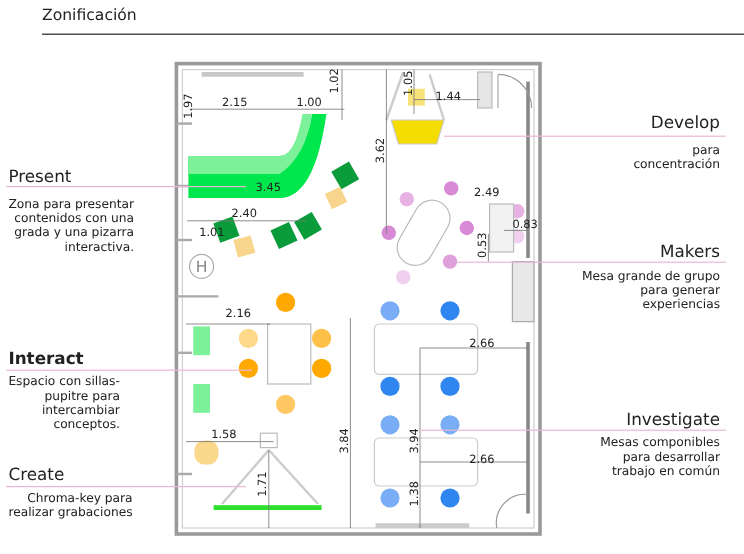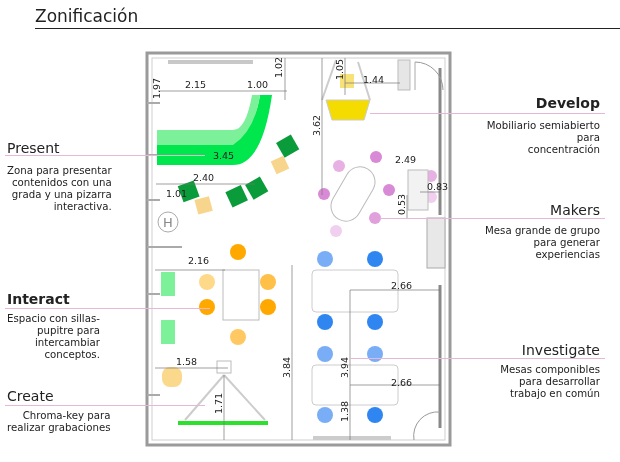--- a/index.html
+++ b/index.html
@@ -1,17 +1,17 @@
 <!DOCTYPE html>
 <html><head>
 <meta charset="utf-8">
 <style>
   html,body{margin:0;padding:0;background:#fff;}
   body{width:620px;height:462px;position:relative;overflow:hidden;font-family:"DejaVu Sans","Liberation Sans",sans-serif;color:#222;}
-  .title{position:absolute;left:35px;top:6px;font-size:17px;color:#222;}
+  .title{position:absolute;left:35px;top:6px;font-size:13px;color:#222;}
   .rule{position:absolute;left:35px;top:28px;width:585px;height:1px;background:#222;}
   .zone{position:absolute;font-size:13.5px;color:#222;}
   .zone .h{font-size:14px;}
   .desc{position:absolute;font-size:10.2px;line-height:12px;color:#222;}
   .left{text-align:right;}
   .right{text-align:right;}
   .pline{position:absolute;height:1px;background:#e6b8d6;}
   svg text{font-family:"DejaVu Sans","Liberation Sans",sans-serif;}
 </style>
 </head>
@@ -170,23 +170,22 @@
     <div>intercambiar</div>
     <div>conceptos.</div>
 </div>
 
 <div class="zone left" style="left:7px;top:388px;"><span class="h">Create</span></div>
 <div class="desc left" style="left:7px;top:410px;">
   <div>Chroma-key para</div>
     <div>realizar grabaciones</div>
 </div>
 
-<div class="zone right" style="right:20px;top:95px;font-weight:bold;"><span class="h">Develop</span></div>
+<div class="zone right" style="right:20px;top:95px;"><span class="h">Develop</span></div>
 <div class="desc right" style="right:20px;top:120px;">
-  <div>Mobiliario semiabierto</div>
     <div>para</div>
     <div>concentración</div>
 </div>
 
 <div class="zone right" style="right:20px;top:202px;"><span class="h">Makers</span></div>
 <div class="desc right" style="right:20px;top:225px;">
   <div>Mesa grande de grupo</div>
     <div>para generar</div>
     <div>experiencias</div>
 </div>

